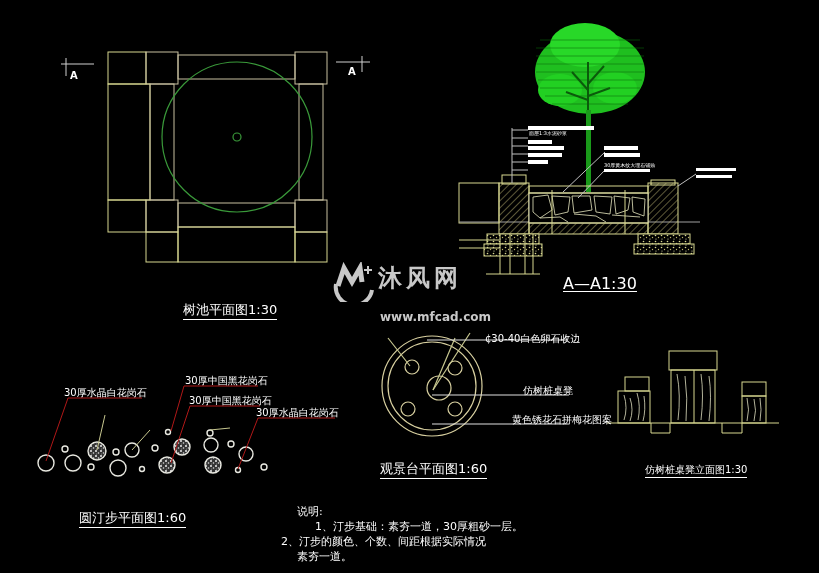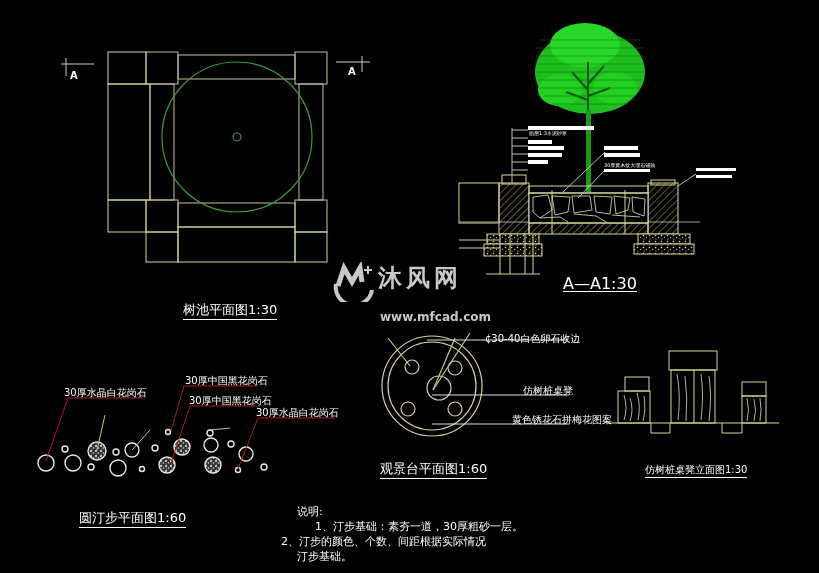--- a/index.html
+++ b/index.html
@@ -261,13 +261,13 @@
 <div class="lbl" style="left:189px;top:396px;">30厚中国黑花岗石</div>
 <div class="lbl" style="left:256px;top:408px;">30厚水晶白花岗石</div>
 
 <div class="lbl" style="left:485px;top:334px;">¢30-40白色卵石收边</div>
 <div class="lbl" style="left:523px;top:386px;">仿树桩桌凳</div>
 <div class="lbl" style="left:482px;top:415px;margin-left:30px;">黄色锈花石拼梅花图案</div>
 
 <div class="note" style="left:297px;top:504px;">说明:</div>
 <div class="note" style="left:304px;top:519px;margin-left:11px;">1、汀步基础：素夯一道，30厚粗砂一层。</div>
 <div class="note" style="left:281px;top:534px;">2、汀步的颜色、个数、间距根据实际情况</div>
-<div class="note" style="left:297px;top:549px;">汀步基础。</div>
+<div class="note" style="left:297px;top:549px;">素夯一道。</div>
 
 </body></html>

